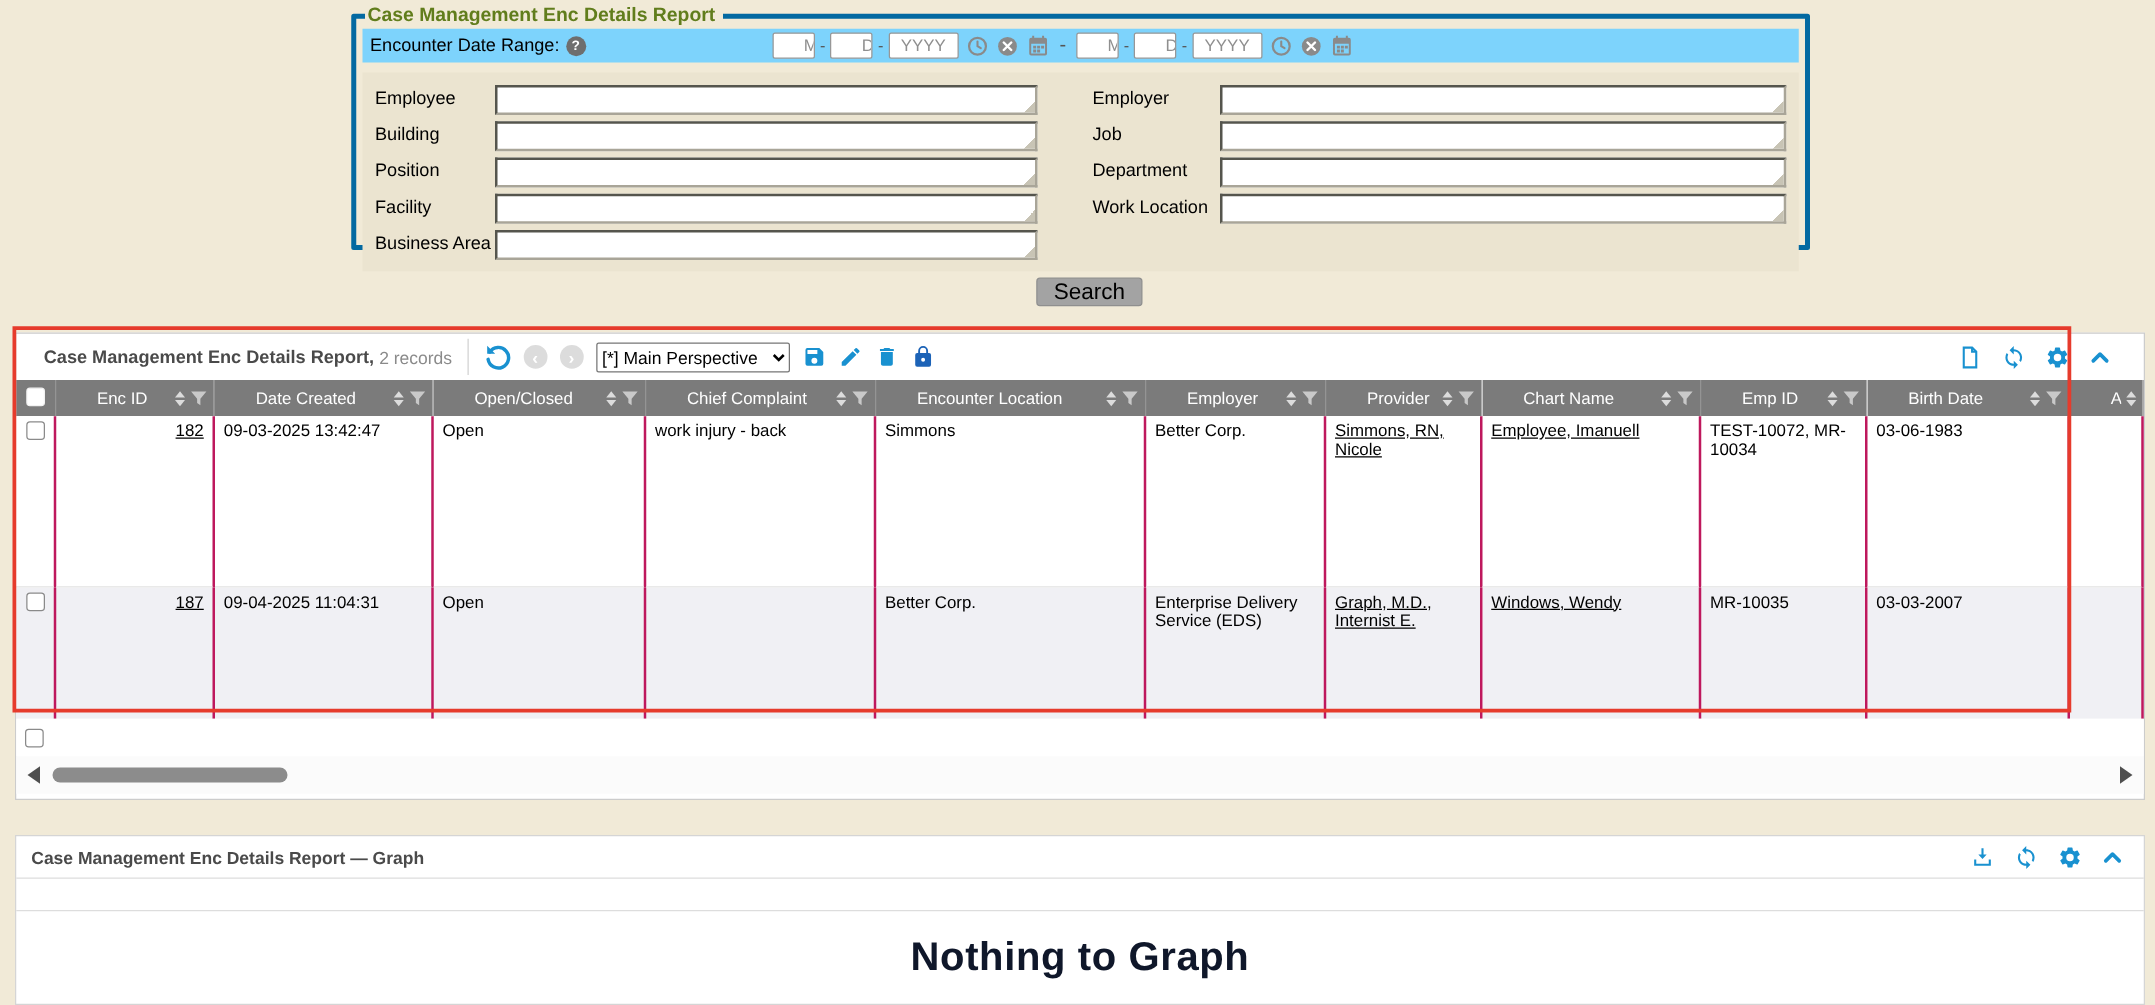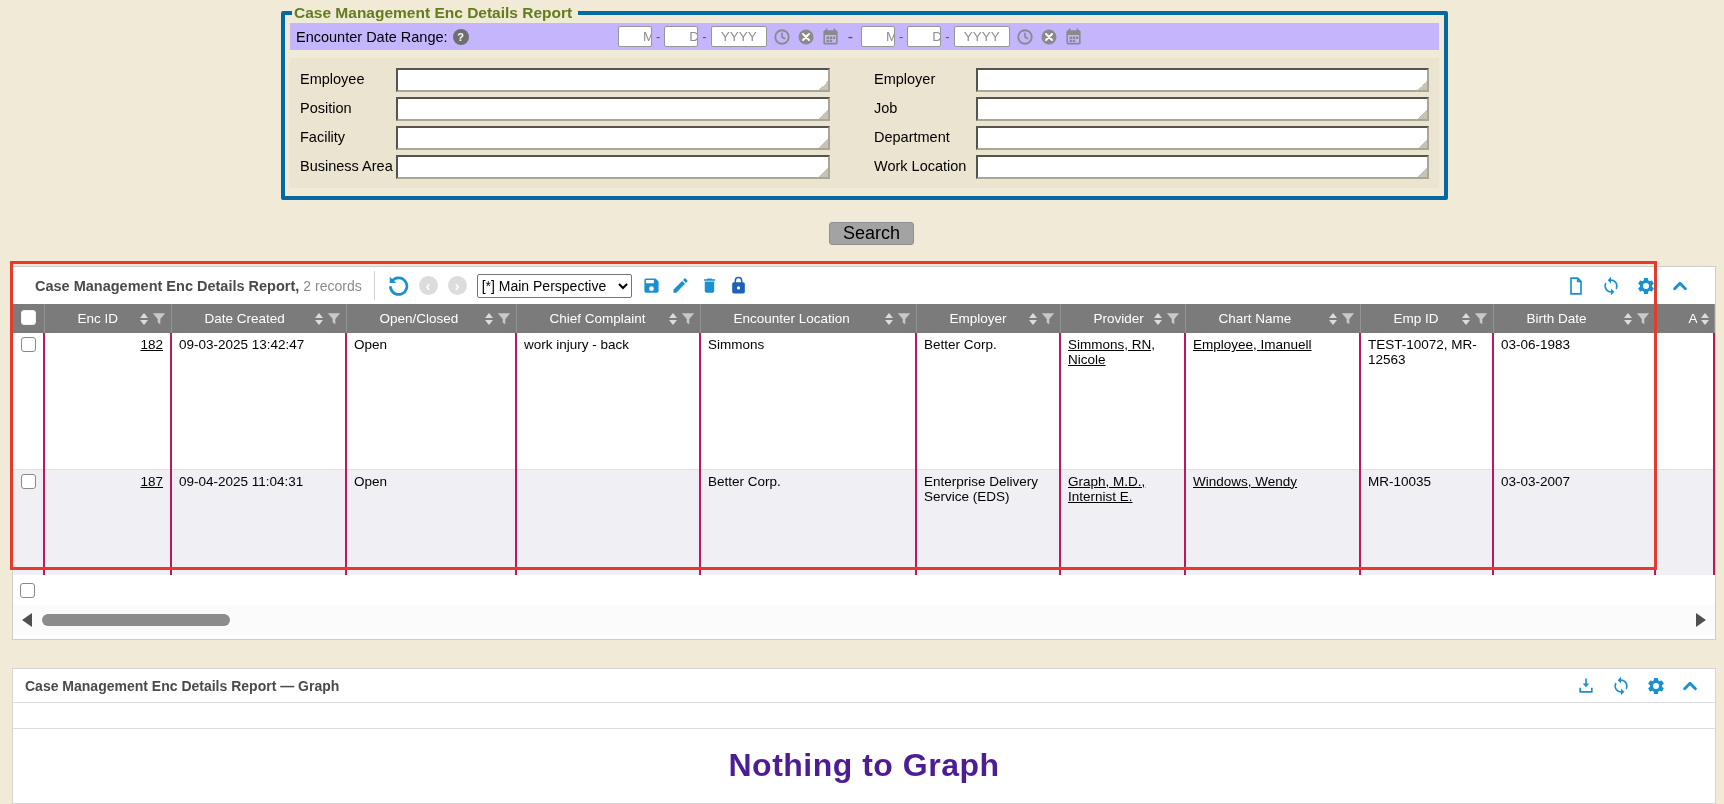--- a/index.html
+++ b/index.html
@@ -13,21 +13,21 @@
 
   
   .filter-fieldset {
     position:absolute; left:281px; top:4px; width:1167px; height:196px;
     border:4px solid #0369a1; border-radius:2px; padding:0 5px 8px;
   }
   .filter-fieldset legend {
     color:#617d1c; font-weight:bold; font-size:15.5px; padding:0 6px 0 2px; margin-left:2px;
   }
   .date-row {
-    height:27px; background:#c4b5fd; display:flex; align-items:center; padding-left:6px; margin-top:1px;
+    height:27px; background:#7dd3fc; display:flex; align-items:center; padding-left:6px; margin-top:1px;
   }
   .date-label-wrap { width:322px; display:flex; align-items:center; gap:5px; font-size:14.5px; }
   .help-badge {
     width:16px; height:16px; border-radius:50%; background:#6e6e6e; color:#fff;
     font-size:11px; font-weight:bold; display:inline-flex; align-items:center; justify-content:center;
     cursor:pointer;
   }
   .date-group { display:flex; align-items:center; gap:4px; }
   .date-input {
     height:21px; border:1px solid #979797; border-radius:2px; background:#fff;
@@ -130,21 +130,21 @@
 
   
   .graph-panel {
     position:absolute; left:12px; top:668px; width:1704px; height:136px;
     background:#fff; border:1px solid #d5d5d5;
   }
   .gp-header { height:34px; display:flex; align-items:center; padding:0 12px; border-bottom:1px solid #ddd; }
   .gp-title { font-size:14px; font-weight:bold; color:#4a4a4a; }
   .gp-strip { height:26px; border-bottom:1px solid #ddd; }
   .gp-content { height:72px; display:flex; align-items:center; justify-content:center; }
-  .nothing-text { font-size:32px; font-weight:bold; color:#4c1d95; letter-spacing:0.5px;text-align:center; }
+  .nothing-text { font-size:32px; font-weight:bold; color:#0f172a; letter-spacing:0.5px;text-align:center; }
 </style>
 </head>
 <body>
 
 <fieldset class="filter-fieldset">
   <legend>Case Management Enc Details Report</legend>
 
   <div class="date-row">
     <div class="date-label-wrap">
       <span>Encounter Date Range:</span>
@@ -196,20 +196,24 @@
             <path fill="#8a8a8a" d="M19 4h-1V2h-2v2H8V2H6v2H5a2 2 0 0 0-2 2v14a2 2 0 0 0 2 2h14a2 2 0 0 0 2-2V6a2 2 0 0 0-2-2zm0 16H5V10h14v10zM7 12h3v3H7zm4 0h3v3h-3zm4 0h3v3h-3zM7 16h3v3H7zm4 0h3v3h-3z"></path>
           </svg>
       </span>
     </div>
   </div>
 
   <div class="fields-grid">
     <div class="fcol-left">
       <div class="frow">
           <label>Employee</label>
+          <span class="win-input"><input style=""></span>
+        </div>
+      <div class="frow">
+          <label>Building</label>
           <span class="win-input"><input style=""></span>
         </div>
       <div class="frow">
           <label>Position</label>
           <span class="win-input"><input style=""></span>
         </div>
       <div class="frow">
           <label>Facility</label>
           <span class="win-input"><input style=""></span>
         </div>
@@ -477,21 +481,21 @@
       <tr class="row-a">
         <td style="text-align:center;"><input type="checkbox" class="cbx" style=""></td>
         <td class="num"><a class="cell-link">182</a></td>
         <td>09-03-2025 13:42:47</td>
         <td>Open</td>
         <td>work injury - back</td>
         <td>Simmons</td>
         <td>Better Corp.</td>
         <td><a class="cell-link">Simmons, RN, Nicole</a></td>
         <td><a class="cell-link">Employee, Imanuell</a></td>
-        <td>TEST-10072, MR-12563</td>
+        <td>TEST-10072, MR-10034</td>
         <td>03-06-1983</td>
         <td></td>
       </tr>
       <tr class="row-b">
         <td style="text-align:center;"><input type="checkbox" class="cbx" style=""></td>
         <td class="num"><a class="cell-link">187</a></td>
         <td>09-04-2025 11:04:31</td>
         <td>Open</td>
         <td></td>
         <td>Better Corp.</td>

